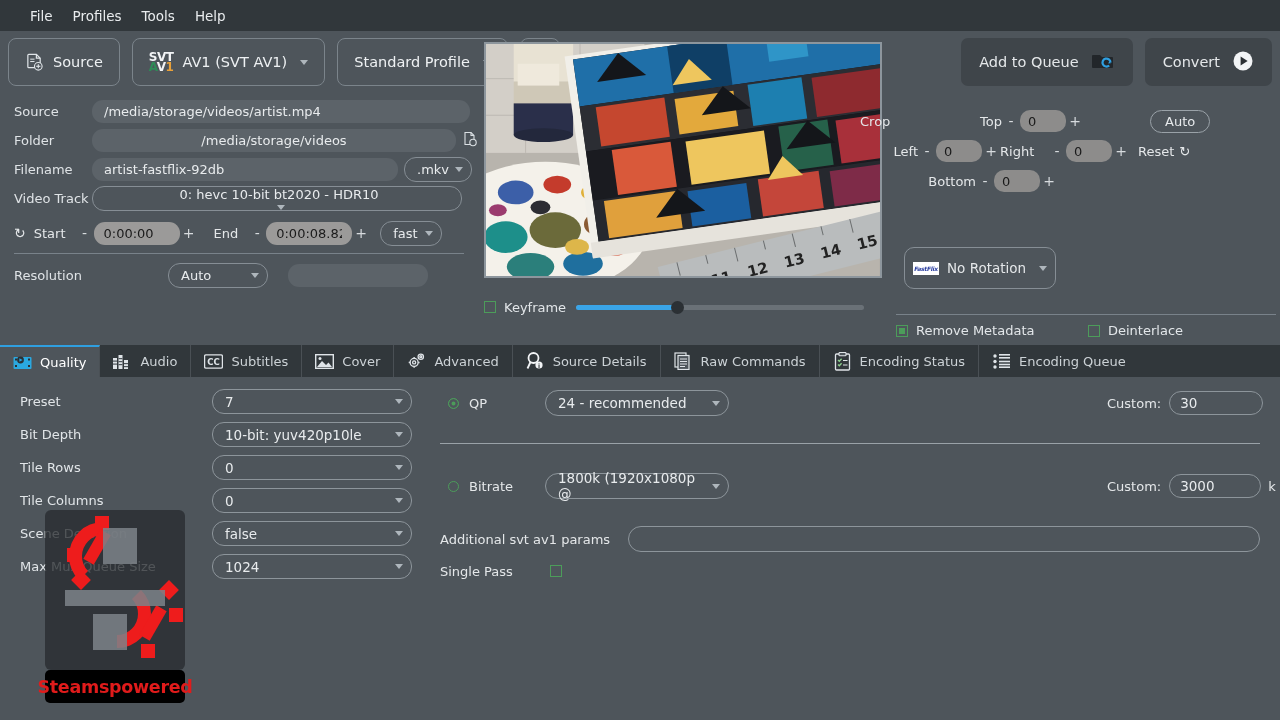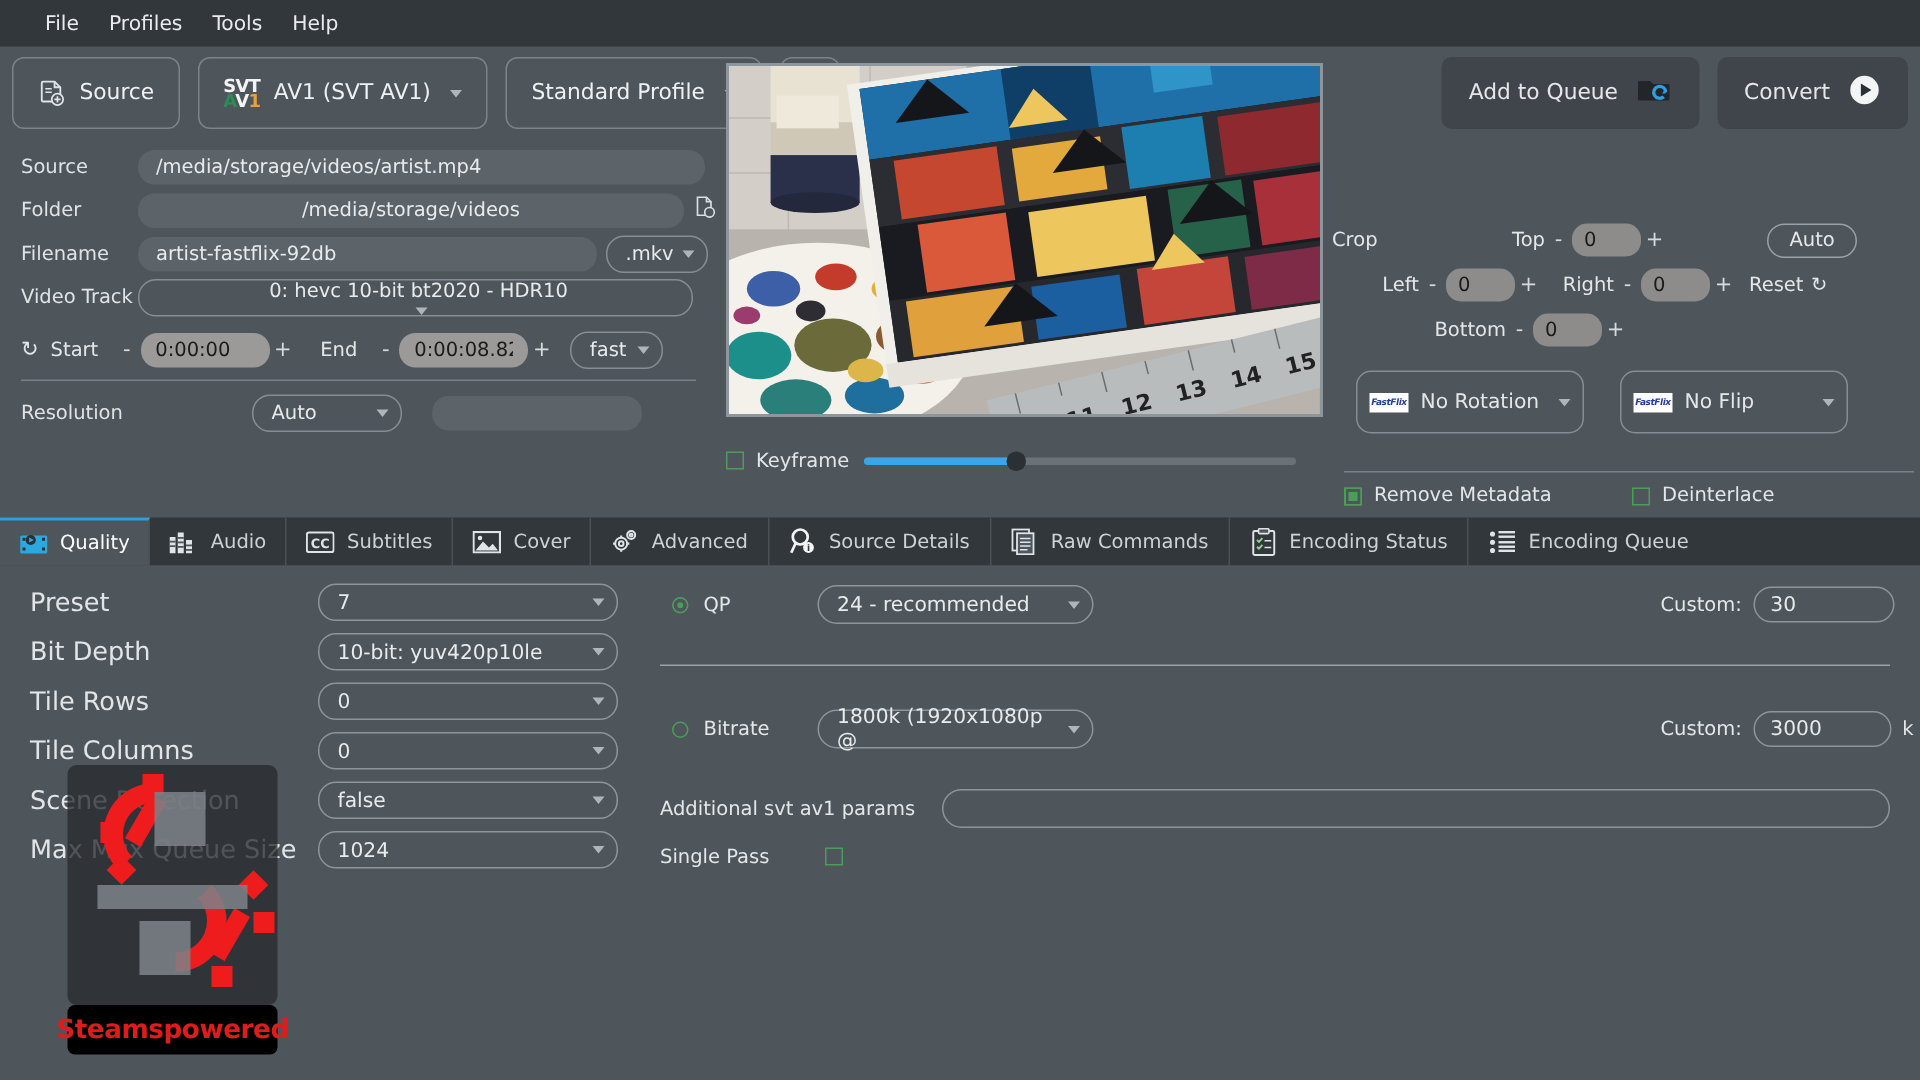--- a/index.html
+++ b/index.html
@@ -80,21 +80,21 @@
   .track .knob { position: absolute; left: 33%; top: -4px; width: 13px; height: 13px;
                  border-radius: 50%; background: #2b3034; }
 
   
   .cbx { width: 12px; height: 12px; border: 1px solid #4c9c5a; background: transparent;
          display: inline-block; flex: 0 0 auto; }
   .cbx.on { background: #4c9c5a; box-shadow: inset 0 0 0 2px #4e555b; }
   .cklabel { display: flex; align-items: center; gap: 8px; font-size: 13px; color: #e2e6e9; cursor: pointer; }
 
   
-  .crop { position: absolute; left: 888px; top: 75px; width: 384px; height: 130px; margin-top: 39px; }
+  .crop { position: absolute; left: 860px; top: 75px; width: 384px; height: 130px; }
   .croprow { display: flex; align-items: center; height: 30px; }
   .cropnum { width: 46px; height: 22px; background: #8d8c8b; border: none; border-radius: 10px;
              color: #1a1a1a; font-size: 13px; padding: 0 8px; outline: none; font-family: inherit; }
   .pill { border: 1px solid #9aa2a8; border-radius: 12px; padding: 3px 14px; font-size: 13px;
           color: #e6e9eb; cursor: pointer; background: transparent; font-family: inherit; }
 
   .rotrow { position: absolute; left: 904px; top: 216px; width: 376px; display: flex; gap: 24px; }
   .rotsel { width: 152px; height: 42px; border: 1px solid #868e95; border-radius: 10px;
             display: flex; align-items: center; gap: 8px; padding: 0 8px; cursor: pointer; font-size: 13.5px; }
   .ffbadge { width: 26px; height: 13px; background: #fff; display:flex; align-items:center;
@@ -111,21 +111,21 @@
   .tab { display: flex; align-items: center; gap: 8px; padding: 0 13px;
          font-size: 13px; color: #ccd2d6; cursor: pointer;
          border-right: 1px solid #4a5055; }
   .tab.active { background: #4e555b; color: #ffffff; border-top: 2px solid #2f9fe0; }
   .tabico { width: 19px; height: 19px; display: flex; align-items: center; justify-content: center; }
 
   
   .qpanel { position: absolute; top: 377px; left: 0; width: 1280px; height: 343px; background: #4e555b; }
   .qleft { position: absolute; left: 0; top: 8px; width: 432px; }
   .qrow { display: flex; align-items: center; height: 33px; }
-  .qlabel { width: 212px; padding-left: 20px; font-size: 17px; color: #e1e5e8; }
+  .qlabel { width: 212px; padding-left: 20px; font-size: 13px; color: #e1e5e8; }
   .qsel { width: 200px; height: 25px; background: #4e555b; border: 1px solid #8d959b;
           border-radius: 12px; color: #e8ebed; font-size: 13.5px; padding: 0 8px 0 12px;
           display: flex; align-items: center; justify-content: space-between; cursor: pointer; }
 
   .qright { position: absolute; left: 440px; top: 8px; width: 840px; }
   .radio { width: 11px; height: 11px; border-radius: 50%; border: 1px solid #4c9c5a; display: inline-block; }
   .radio.on { box-shadow: inset 0 0 0 2.5px #4e555b; background: #4c9c5a; }
   .modesel { width: 184px; height: 26px; background: #4e555b; border: 1px solid #8d959b;
              border-radius: 13px; color: #e8ebed; font-size: 13.5px; padding: 0 8px 0 12px;
              display: flex; align-items: center; justify-content: space-between; cursor: pointer; }
@@ -414,44 +414,39 @@
         <span class="pmbtn">-</span>
         <input class="cropnum" value="0" style="">
         <span class="pmbtn">+</span>
         <button class="pill" style="margin-left:66px;">Auto</button>
       </div>
       <div class="croprow">
         <div style="width:58px; text-align:right;">Left</div>
         <span class="pmbtn">-</span>
         <input class="cropnum" value="0" style="">
         <span class="pmbtn">+</span>
-        <div style="width:48px; text-align:right;">Right</div>
+        <div style="width:48px; ">Right</div>
         <span class="pmbtn">-</span>
         <input class="cropnum" value="0" style="">
         <span class="pmbtn">+</span>
         <span style="margin-left:8px; cursor:pointer;">Reset</span>
         <span style="margin-left:5px; cursor:pointer;">↻</span>
       </div>
       <div class="croprow">
         <div style="width:116px; text-align:right;">Bottom</div>
         <span class="pmbtn">-</span>
         <input class="cropnum" value="0" style="">
         <span class="pmbtn">+</span>
       </div>
     </div>
 
     <div class="rotrow">
       <div class="rotsel">
         <span class="ffbadge">FastFlix</span>
         <span style="flex:1;">No Rotation</span>
-        <span class="caret"></span>
-      </div>
-      <div class="rotsel">
-        <span class="ffbadge">FastFlix</span>
-        <span style="flex:1;">No Flip</span>
         <span class="caret"></span>
       </div>
     </div>
 
     <div class="optsep"></div>
 
     <div class="optgrid">
       <div class="cklabel">
         <span class="cbx on"></span>
         <span>Remove Metadata</span>

